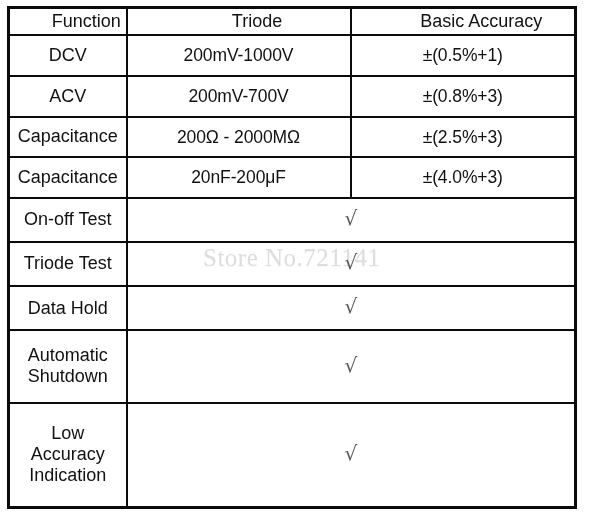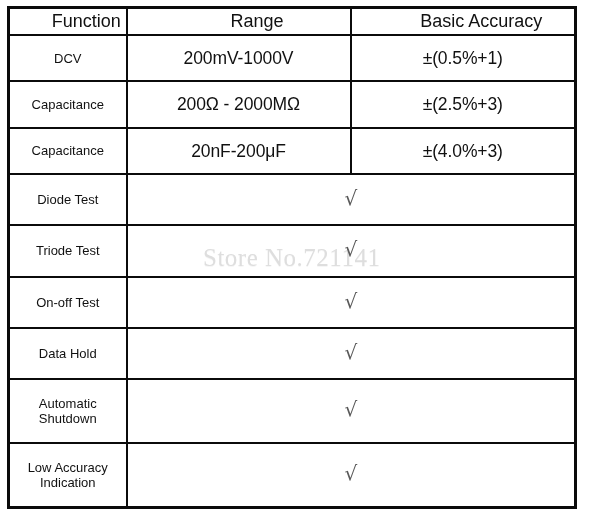--- a/index.html
+++ b/index.html
@@ -53,21 +53,21 @@
     z-index: 2;
   }
 
   table.spec th {
     font-size: 18px;
     font-weight: 400;
     padding-left: 40px;
   }
 
   table.spec td.func-cell {
-    font-size: 13px;
+    font-size: 18px;
   }
 
   table.spec td.range-cell,
   table.spec td.acc-cell {
     font-size: 17.5px;
     letter-spacing: -0.1px;
     margin-left: 16px;
   }
 
   table.spec td.check-cell {
@@ -109,59 +109,60 @@
 
   <table class="spec">
     <colgroup>
       <col class="c-func">
       <col class="c-range">
       <col class="c-acc">
     </colgroup>
     <thead>
       <tr>
         <th>Function</th>
-        <th>Range</th>
+        <th>Triode</th>
         <th>Basic Accuracy</th>
       </tr>
     </thead>
     <tbody>
 
       <tr>
         <td class="func-cell">DCV</td>
         <td class="range-cell">200mV-1000V</td>
         <td class="acc-cell">±(0.5%+1)</td>
       </tr>
 
+      <tr>
+        <td class="func-cell">ACV</td>
+        <td class="range-cell">200mV-700V</td>
+        <td class="acc-cell">±(0.8%+3)</td>
+      </tr>
 
 
 
       <tr>
         <td class="func-cell">Capacitance</td>
         <td class="range-cell">200Ω - 2000MΩ</td>
         <td class="acc-cell">±(2.5%+3)</td>
       </tr>
 
       <tr>
         <td class="func-cell">Capacitance</td>
         <td class="range-cell">20nF-200μF</td>
         <td class="acc-cell">±(4.0%+3)</td>
       </tr>
 
+
       <tr>
-        <td class="func-cell">Diode Test</td>
+        <td class="func-cell">On-off Test</td>
         <td class="check-cell" colspan="2"><span class="check-glyph">√</span></td>
       </tr>
 
       <tr>
         <td class="func-cell">Triode Test</td>
-        <td class="check-cell" colspan="2"><span class="check-glyph">√</span></td>
-      </tr>
-
-      <tr>
-        <td class="func-cell">On-off Test</td>
         <td class="check-cell" colspan="2"><span class="check-glyph">√</span></td>
       </tr>
 
       <tr>
         <td class="func-cell">Data Hold</td>
         <td class="check-cell" colspan="2"><span class="check-glyph">√</span></td>
       </tr>
 
       <tr>
         <td class="func-cell">Automatic Shutdown</td>

